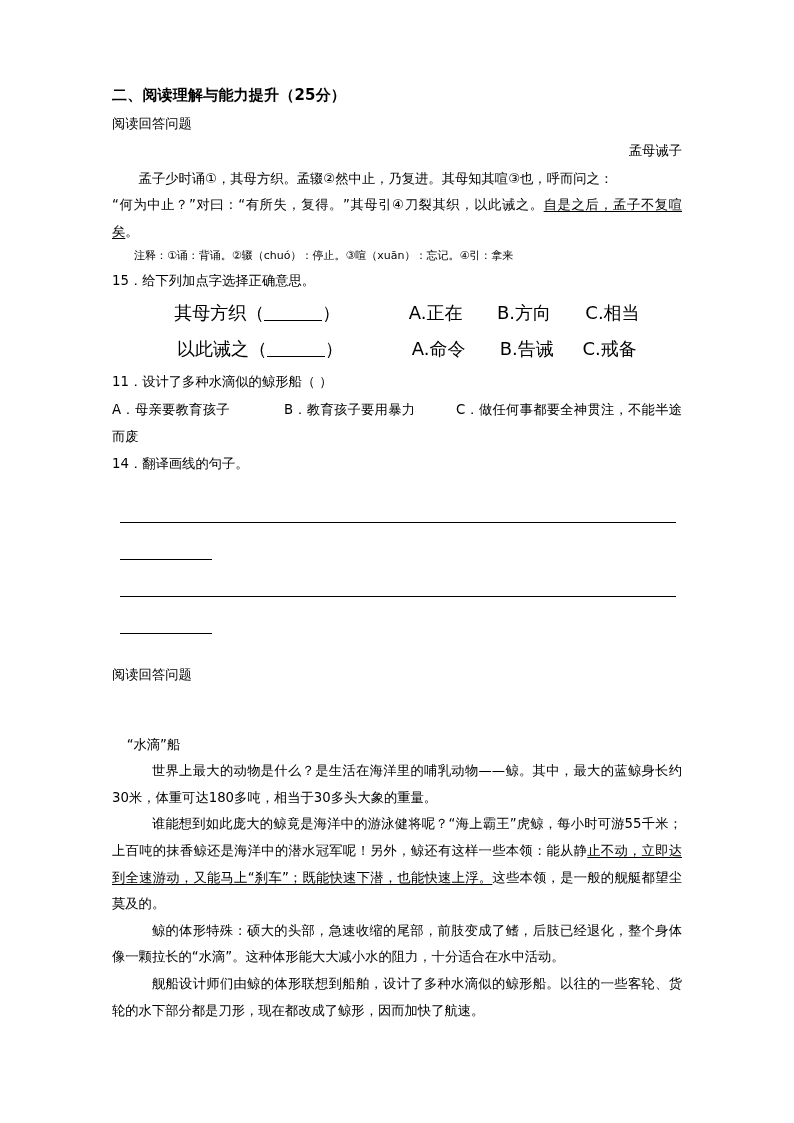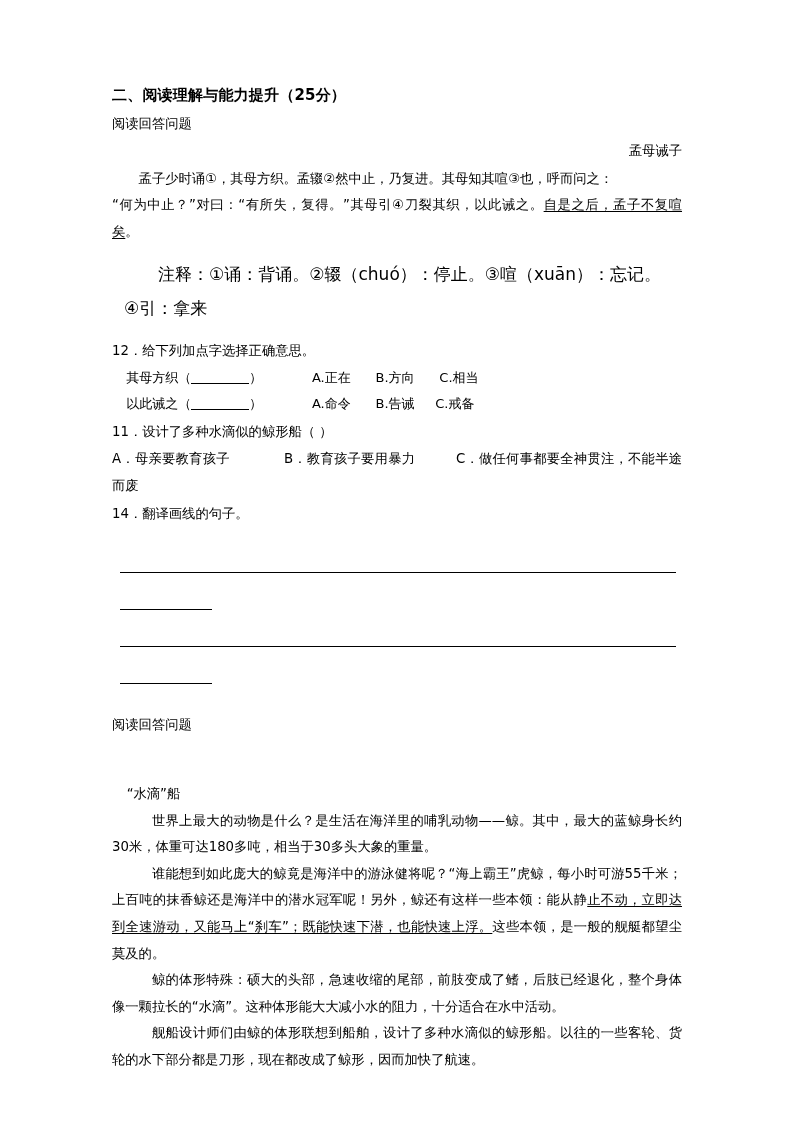--- a/index.html
+++ b/index.html
@@ -50,40 +50,41 @@
     margin: 0;
     text-align: justify;
     text-justify: inter-ideograph;
   }
   .para.indent2 { text-indent: 2em; }
   .para.indent3 { text-indent: 3em; }
 
   .u { text-decoration: underline; text-underline-offset: 2px; }
 
   .note-line {
-    font-size: 17px;
+    font-size: 11px;
     line-height: 2.0;
-    margin: 12px;
+    margin: 0;
     text-indent: 2em;
   }
 
   .q-line {
     font-size: 13.3px;
     line-height: 2.05;
     margin: 0;
   }
   .q-line.indent1 { text-indent: 1.1em; margin-top: 36px; }
 
   .opt-row {
-    font-size: 13px;
+    font-size: 18px;
     line-height: 2.05;
     margin: 0;
     display: block;
     white-space: pre;
     text-indent: 1.1em;
+    text-align: center;
   }
   .blank-fill {
     display: inline-block;
     border-bottom: 1px solid #000;
     width: 58px;
     vertical-align: -2px;
     height: 0.95em;
   }
 
   .q13-opts {
@@ -123,21 +124,21 @@
     <p class="plain-line">阅读回答问题</p>
 
     <p class="doc-title">孟母诫子</p>
 
     <p class="para indent2"><span>孟子少时诵①，其母方织。孟辍②然中止，乃复进。其母知其喧③也，呼而问之：</span></p>
 
     <p class="para"><span>“何为中止？”对曰：“有所失，复得。”其母引④刀裂其织，以此诫之。</span><span class="u">自是之后，孟子不复喧矣</span><span>。</span></p>
 
     <p class="note-line">注释：①诵：背诵。②辍（chuó）：停止。③喧（xuān）：忘记。④引：拿来</p>
 
-    <p class="q-line"><span>12．</span><span>给下列加点字选择正确意思。</span></p>
+    <p class="q-line"><span>15．</span><span>给下列加点字选择正确意思。</span></p>
 
     <div class="opt-row"><span>其母方织（</span><span class="blank-fill"></span><span>）</span><span>            </span><span>A.正在</span><span>      </span><span>B.方向</span><span>      </span><span>C.相当</span></div>
 
     <div class="opt-row"><span>以此诫之（</span><span class="blank-fill"></span><span>）</span><span>            </span><span>A.命令</span><span>      </span><span>B.告诫</span><span>     </span><span>C.戒备</span></div>
 
     <p class="q-line"><span>11．</span><span>设计了多种水滴似的鲸形船（      ）</span></p>
 
     <p class="q13-opts">A．母亲要教育孩子　　　　B．教育孩子要用暴力　　　C．做任何事都要全神贯注，不能半途而废</p>
 
     <p class="q-line"><span>14．</span><span>翻译画线的句子。</span></p>

